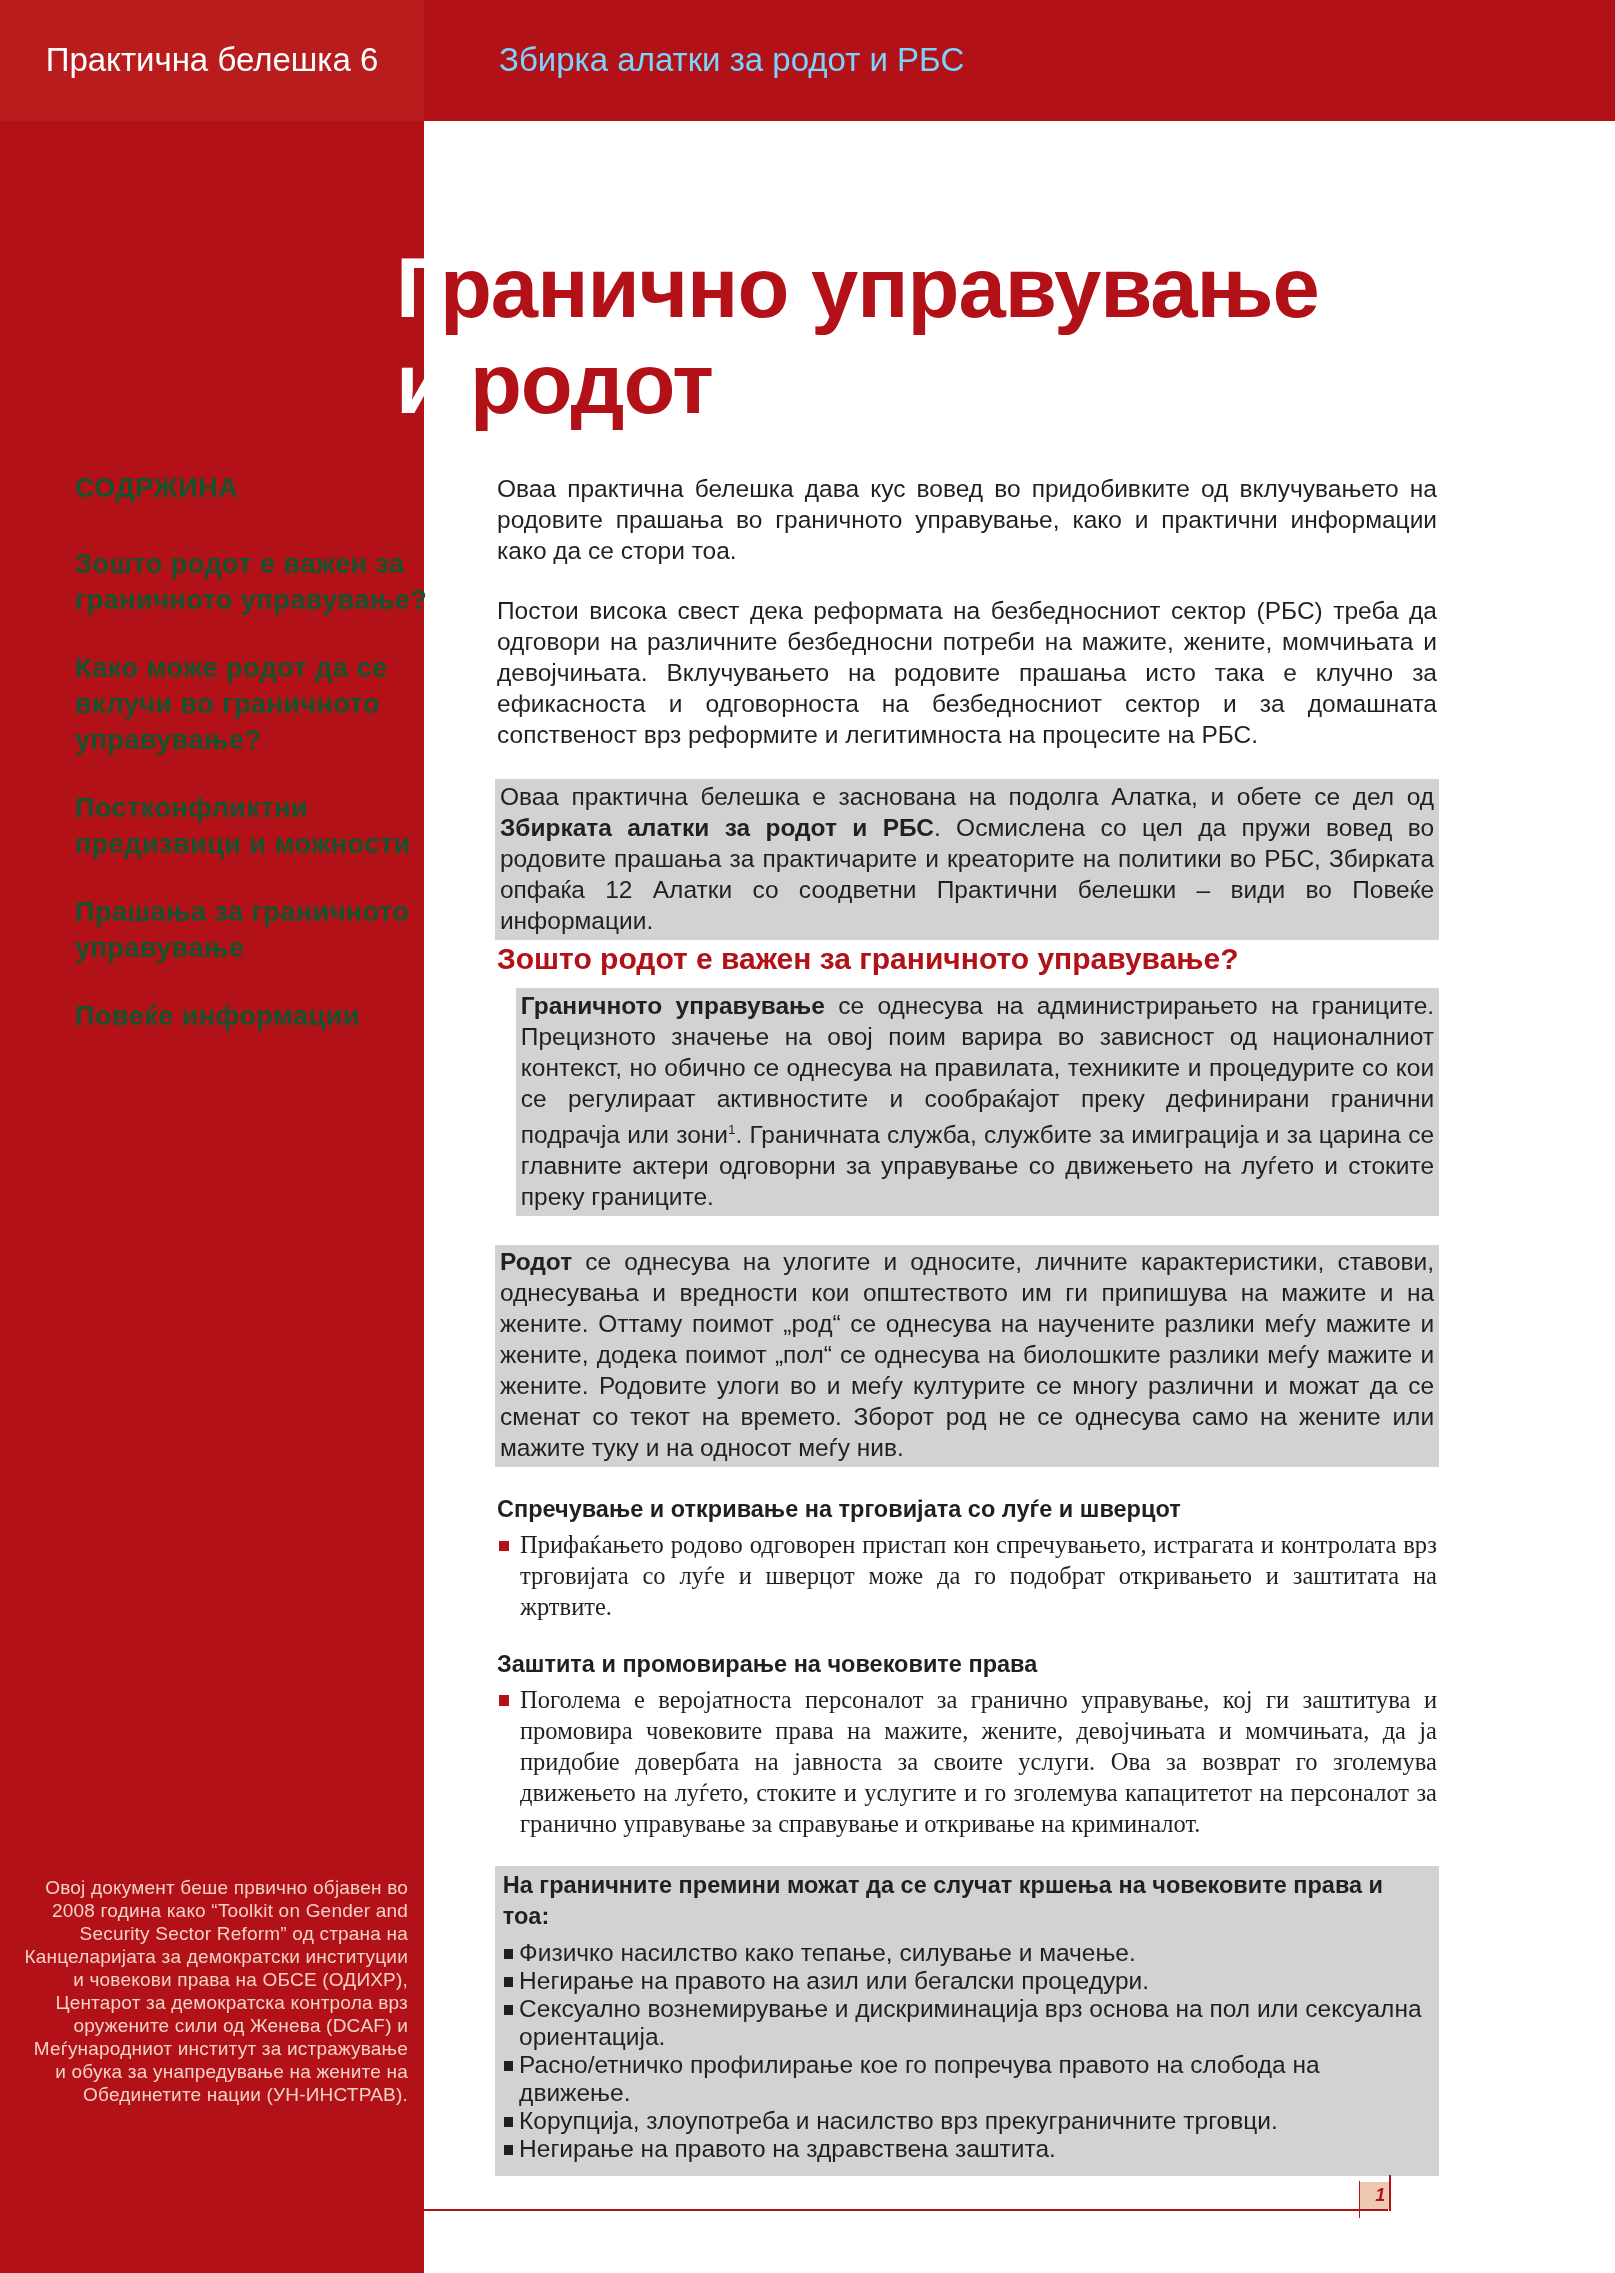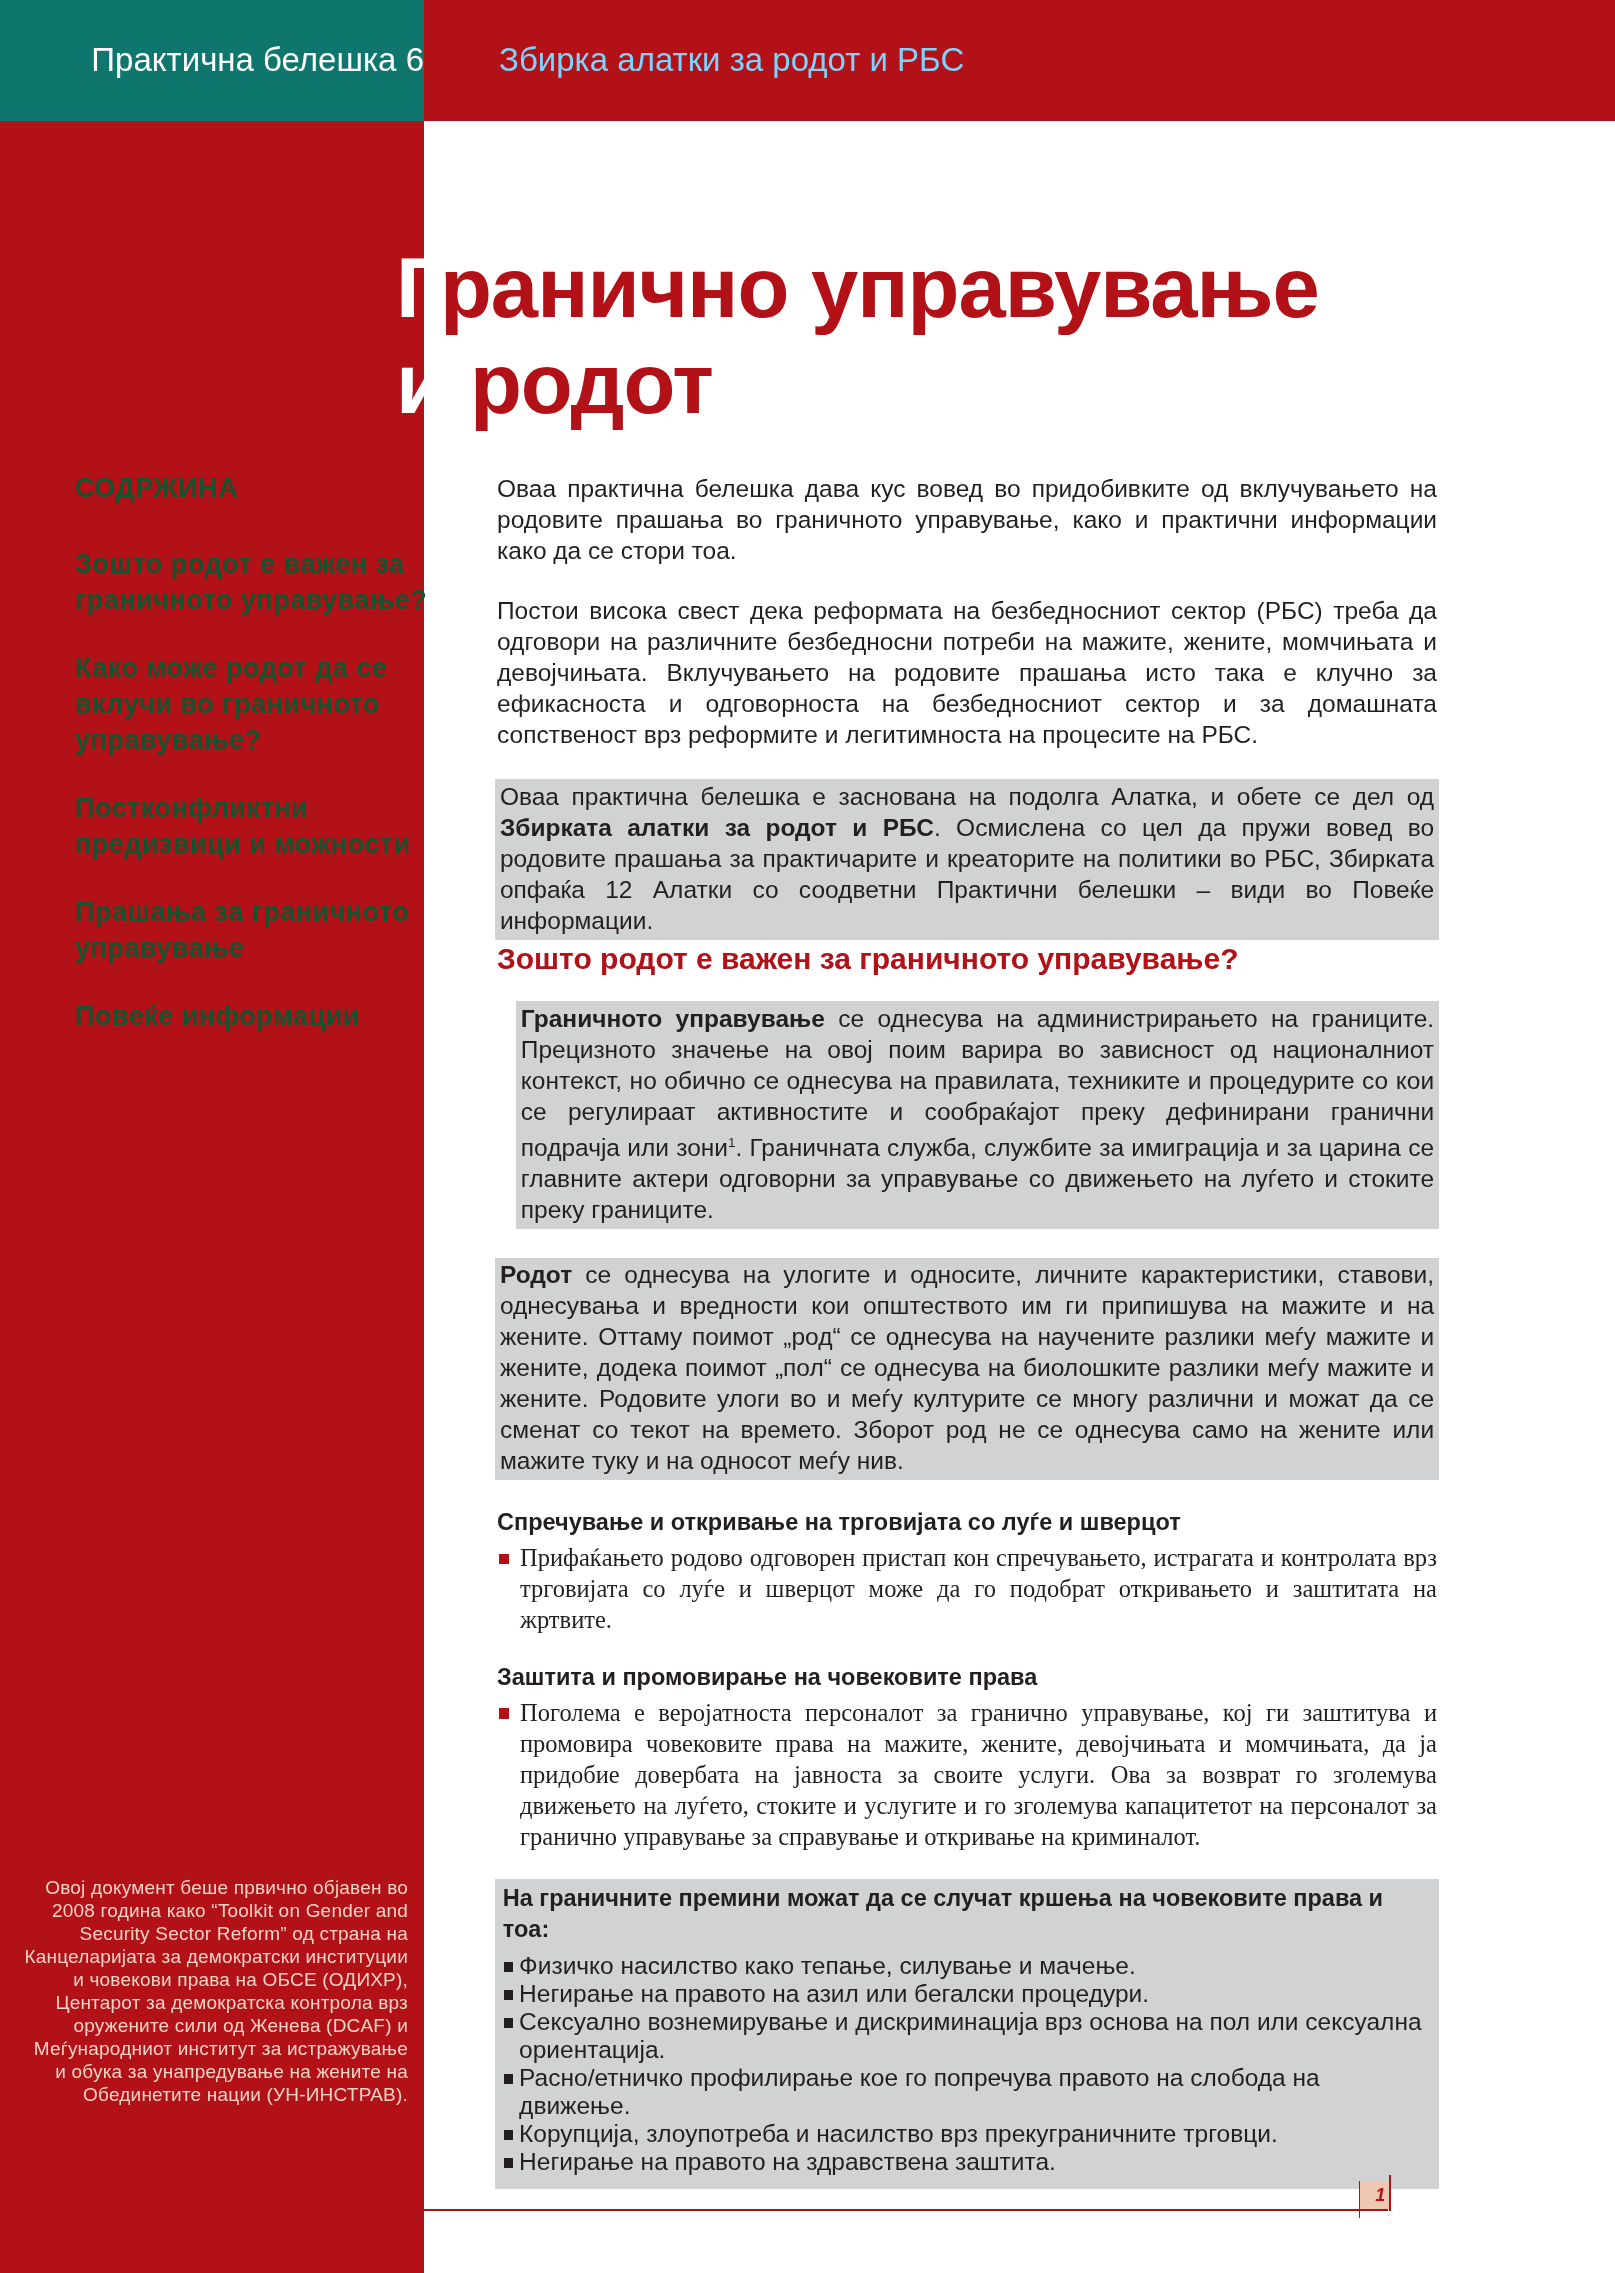--- a/index.html
+++ b/index.html
@@ -1,42 +1,42 @@
 <!DOCTYPE html>
 <html><head>
   <meta charset="utf-8">
   <style>
     * { box-sizing: border-box; margin: 0; padding: 0; }
     html, body { width: 1616px; height: 2274px; background: #ffffff; overflow: hidden; }
     body { position: relative; font-family: "Liberation Sans", sans-serif; color: #231f20; }
 
     .sidebar { position: absolute; left: 0; top: 0; width: 424px; height: 2274px; background: #b11117; }
-    .header-left { position: absolute; left: 0; top: 0; width: 424px; height: 121px; background: #0f766e;
-      color: #fff; font-size: 33px; display: flex; align-items: center; justify-content: flex-end; padding-bottom: 1.9px; }
+    .header-left { position: absolute; left: 0; top: 0; width: 424px; height: 121px; background: #b91c1c;
+      color: #fff; font-size: 33px; display: flex; align-items: center; justify-content: center; padding-bottom: 1.9px; }
     .header-right { position: absolute; left: 424px; top: 0; width: 1192px; height: 121px; background: #b11117;
       color: #7dd3fc; font-size: 33px; display: flex; align-items: center; padding-left: 75px; padding-bottom: 1.9px; }
 
     .title { position: absolute; left: 396px; top: 240px; font-weight: bold; font-size: 85px; line-height: 96px;
       color: #b11117; letter-spacing: -1px; }
     .title .line { display: block; white-space: nowrap; }
     .title .first { color: #ffffff; }
 
     .toc { position: absolute; right: 1138px; top: 473px; width: 403px; text-align: left; color: #14532d; }
     .toc .toc-head { font-weight: bold; font-size: 27px; margin-bottom: 42px; letter-spacing: 0.5px; }
     .toc .toc-item { font-weight: bold; font-size: 27px; line-height: 36px; margin-bottom: 32px; letter-spacing: 0.5px; display: block; }
 
     .footnote-side { position: absolute; left: 19px; top: 1876px; width: 389px; text-align: right; color: #f3d3c5;
       font-size: 19px; line-height: 23px; letter-spacing: 0.2px; }
 
     .main { position: absolute; left: 497px; top: 473px; width: 940px; font-size: 24.5px; line-height: 31px; }
     .main p { text-align: justify; }
     .para { margin-bottom: 29px; }
     .graybox { background: #d1d2d4; padding: 1.9px 4.8px 3.8px 4.8px; margin-left: -1.9px; margin-right: -1.9px; }
     .box1 { margin-top: 0; }
-    .section-title { color: #b11117; font-weight: bold; font-size: 30px; line-height: 37px; margin-bottom: 24px; }
+    .section-title { color: #b11117; font-weight: bold; font-size: 30px; line-height: 37px; margin-bottom: 11px; }
     .box2 { margin-bottom: 29px; margin-left: 19px; }
     .box3 { margin-bottom: 27px; }
     .subhead { font-weight: bold; font-size: 23.5px; line-height: 31px; margin-bottom: 3.8px; }
     .bullet { position: relative; padding-left: 23px; margin-bottom: 27px; font-family: Liberation Serif, serif; }
     .bullet .sq { position: absolute; left: 1.9px; top: 11.5px; width: 10.6px; height: 10.6px; background: #b11117; }
     .box4 { padding: 3.8px 4.8px 13.4px 7.7px; }
     .box4 .box-head { font-weight: bold; font-size: 23.5px; line-height: 31px; margin-bottom: 7px; }
     .box4 .li { position: relative; padding-left: 16.3px; line-height: 28px; }
     .box4 .li .sq { position: absolute; left: 1px; top: 10.6px; width: 9.6px; height: 9.6px; background: #231f20; }
 

